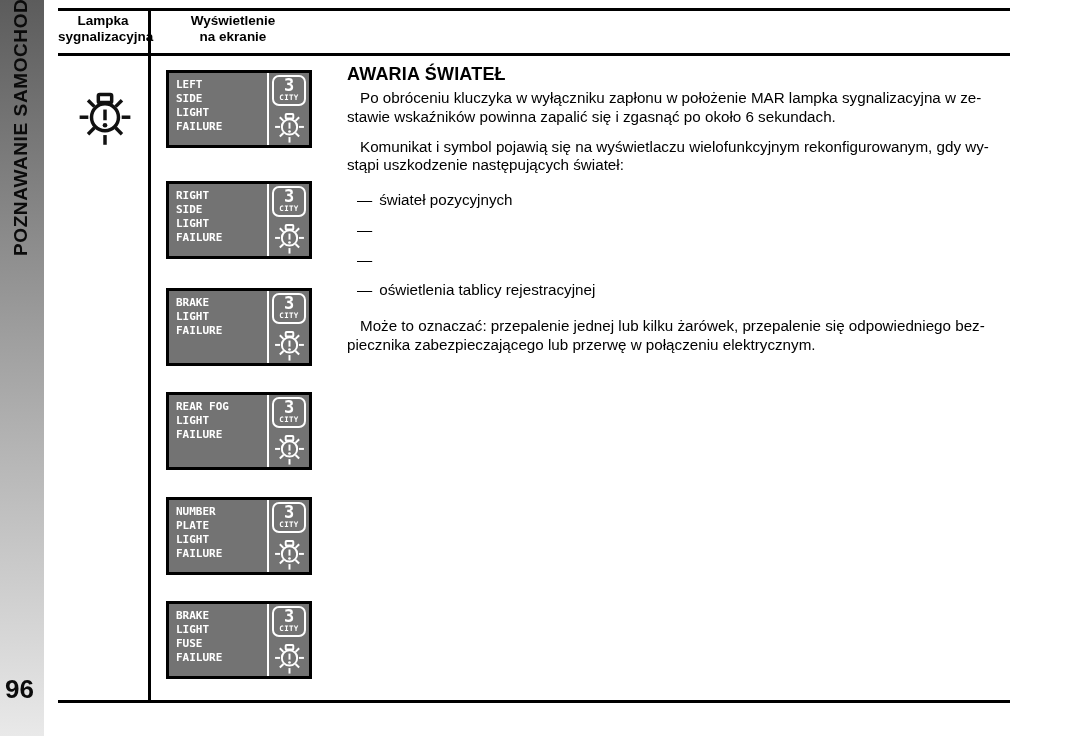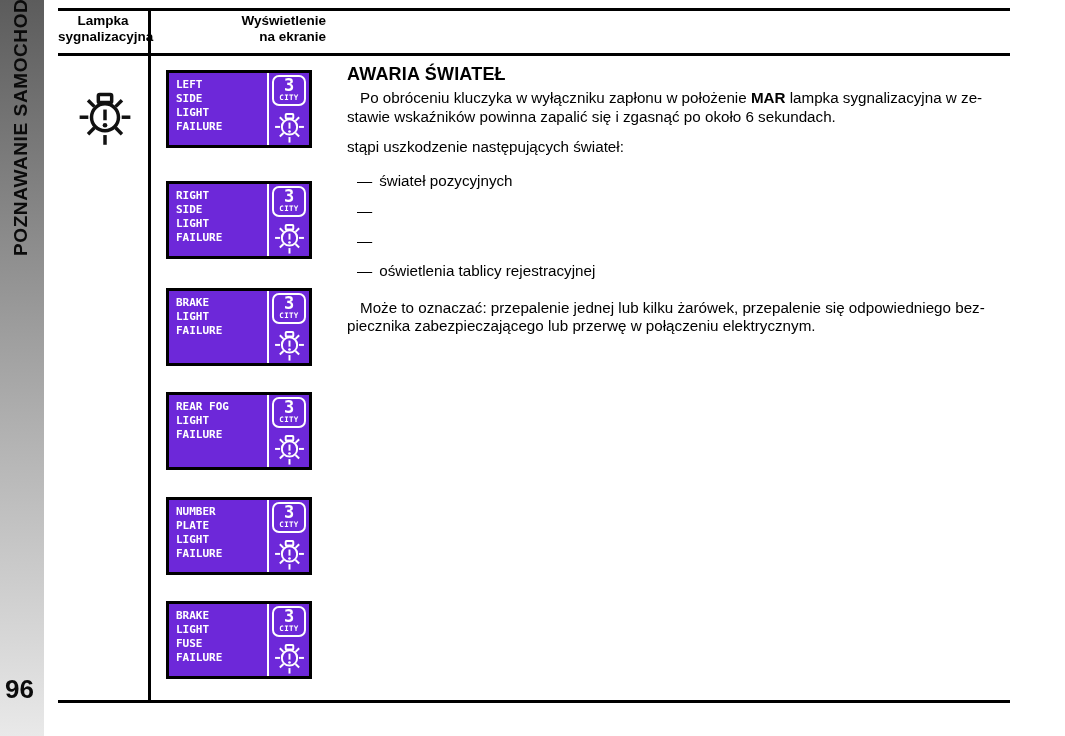--- a/index.html
+++ b/index.html
@@ -30,29 +30,29 @@
   .rule { position:absolute; background:#000; }
   .rule-top    { left:58px;  top:8px;   width:952px; height:3px; }
   .rule-header { left:58px;  top:53px;  width:952px; height:3px; }
   .rule-bottom { left:58px;  top:700px; width:952px; height:3px; }
   .rule-vert   { left:148px; top:8px;   width:3px;   height:695px; }
 
   
   .hdr { position:absolute; top:13px; text-align:center;
          font-weight:bold; font-size:13.5px; line-height:16px; }
   .hdr-col1 { left:58px;  width:90px; }
-  .hdr-col2 { left:156px; width:170px;text-align:right; }
+  .hdr-col2 { left:148px; width:170px; }
 
   
   .lamp-big { position:absolute; left:76px; top:86px; width:58px; height:61px; color:#111; }
 
   
   .screen {
     position:absolute; left:166px; width:146px; height:78px;
-    background:#6d28d9; border:3px solid #000; display:flex;
+    background:#737373; border:3px solid #000; display:flex;
   }
   .screen-text {
     flex:1; padding:5px 0 0 7px;
     font-family:"DejaVu Sans Mono", monospace; font-weight:bold;
     font-size:11px; line-height:14px; color:#fff; letter-spacing:0;
   }
   .screen-side {
     width:42px; border-left:2px solid #fff;
     display:flex; flex-direction:column; align-items:center;
   }
@@ -64,21 +64,21 @@
   .badge-num  { font-weight:bold; font-size:17px; line-height:16px; }
   .badge-city { font-weight:bold; font-size:7.5px; line-height:9px; letter-spacing:0.3px; }
   .bulb-small { width:33px; height:35px; margin-top:3px; color:#fff; }
 
   
   .article { position:absolute; left:347px; top:64px; width:676px; color:#000; }
   .article-title { font-weight:bold; font-size:18px; line-height:21px;
                    letter-spacing:0.2px; margin-bottom:4px; }
   .para { font-size:15.2px; line-height:18.8px; margin-bottom:11px; }
   .para .indent { padding-left:13px; }
-  .bold { font-weight:bold; }
+  .bold { font-weight:normal; }
   .bullets { margin:16px 0 18px 0; }
   .bullet { display:flex; font-size:15.2px; line-height:18.8px;
             margin-bottom:11px; padding-left:10px; }
   .bullet .dash { margin-right:7px; }
 </style>
 </head>
 <body>
 
 <svg width="0" height="0" style="position:absolute" aria-hidden="true">
   <defs>
@@ -235,20 +235,21 @@
 
   <div class="article">
     <div class="article-title">AWARIA ŚWIATEŁ</div>
 
     <div class="para">
       <div class="indent"><span>Po obróceniu kluczyka w wyłączniku zapłonu w położenie </span><span class="bold">MAR</span><span> lampka sygnalizacyjna w ze-</span></div>
       <div>stawie wskaźników powinna zapalić się i zgasnąć po około 6 sekundach.</div>
     </div>
 
     <div class="para">
+      <div class="indent">Komunikat i symbol pojawią się na wyświetlaczu wielofunkcyjnym rekonfigurowanym, gdy wy-</div>
       <div>stąpi uszkodzenie następujących świateł:</div>
     </div>
 
     <div class="bullets">
       <div class="bullet">
         <span class="dash">—</span>
         <span>świateł pozycyjnych</span>
       </div>
       <div class="bullet">
         <span class="dash">—</span>

